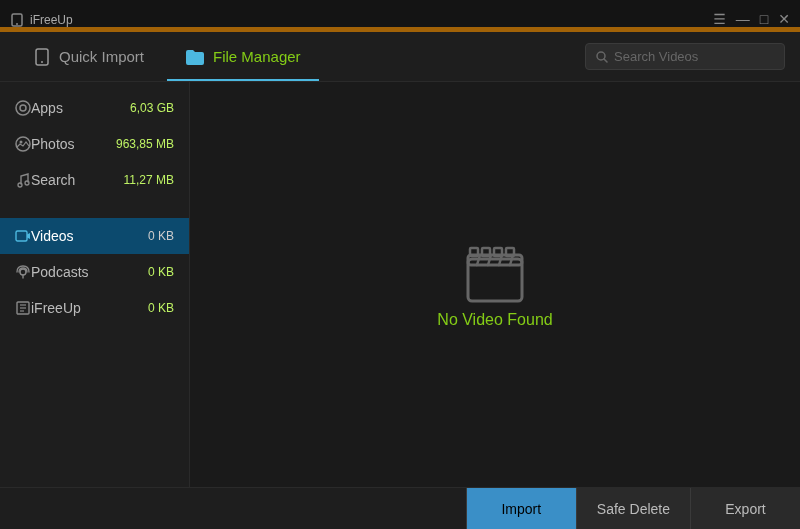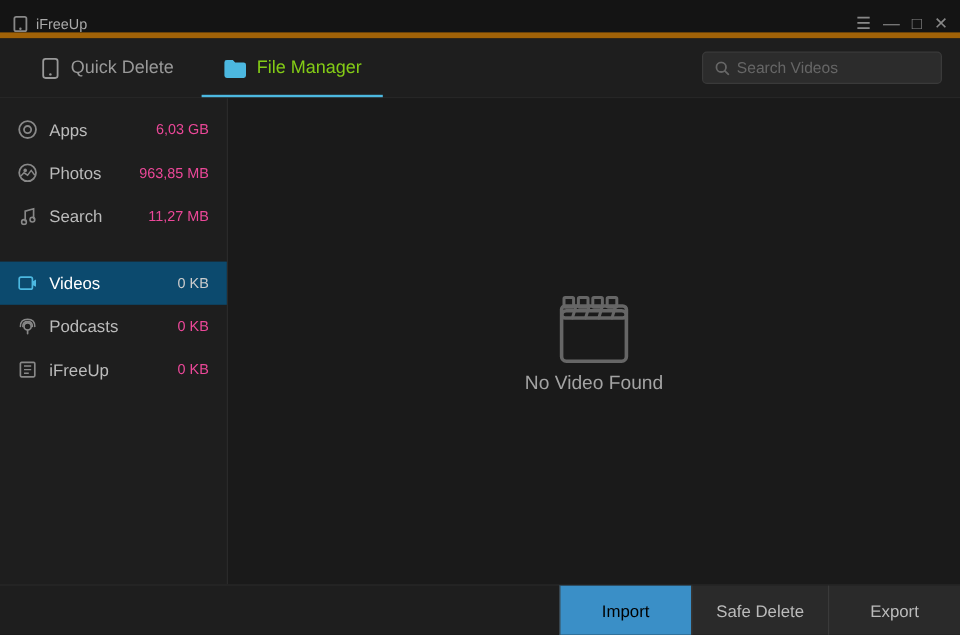--- a/index.html
+++ b/index.html
@@ -127,44 +127,43 @@
       justify-content: space-between;
     }
     .sidebar-item.active {
       background: #0c4a6e;
       color: #fff;
       margin-top: 20px;
     }
     .sidebar-item-left {
       display: flex;
       align-items: center;
-      gap: 10px;
     }
     .sidebar-item-size {
       font-size: 12px;
-      color: #ec4899;
+      color: #bef264;
     }
     .sidebar-item.active .sidebar-item-size {
       color: #ccc;
     }
 
     
     .content-area {
       flex: 1;
       display: flex;
       flex-direction: column;
       align-items: center;
       justify-content: center;
       background: #1a1a1a;
     }
     .empty-state {
       display: flex;
       flex-direction: column;
       align-items: center;
-      color: #a3a3a3;
+      color: #84cc16;
     }
     .clapper-icon {
       width: 70px;
       height: 70px;
     }
 
     
     .bottom-bar {
       position: absolute;
       bottom: 0;
@@ -220,21 +219,21 @@
   </div>
 </div>
 
 <div class="tab-bar">
   <div class="tabs">
     <div class="tab">
       <svg width="18" height="18" viewBox="0 0 18 18" fill="none">
         <rect x="3" y="1" width="12" height="16" rx="2" stroke="#999" stroke-width="1.5" fill="none"></rect>
         <circle cx="9" cy="14" r="1" fill="#999"></circle>
       </svg>
-      <span>Quick Delete</span>
+      <span>Quick Import</span>
     </div>
     <div class="tab active">
       <svg width="20" height="18" viewBox="0 0 20 18" fill="none">
         <path d="M1 4 Q1 2 3 2 H8 L10 4 H17 Q19 4 19 6 V15 Q19 17 17 17 H3 Q1 17 1 15 Z" fill="#4cb8e0"></path>
       </svg>
       <span>File Manager</span>
     </div>
   </div>
   <div class="search-box">
     <svg width="12" height="12" viewBox="0 0 12 12" fill="none">

